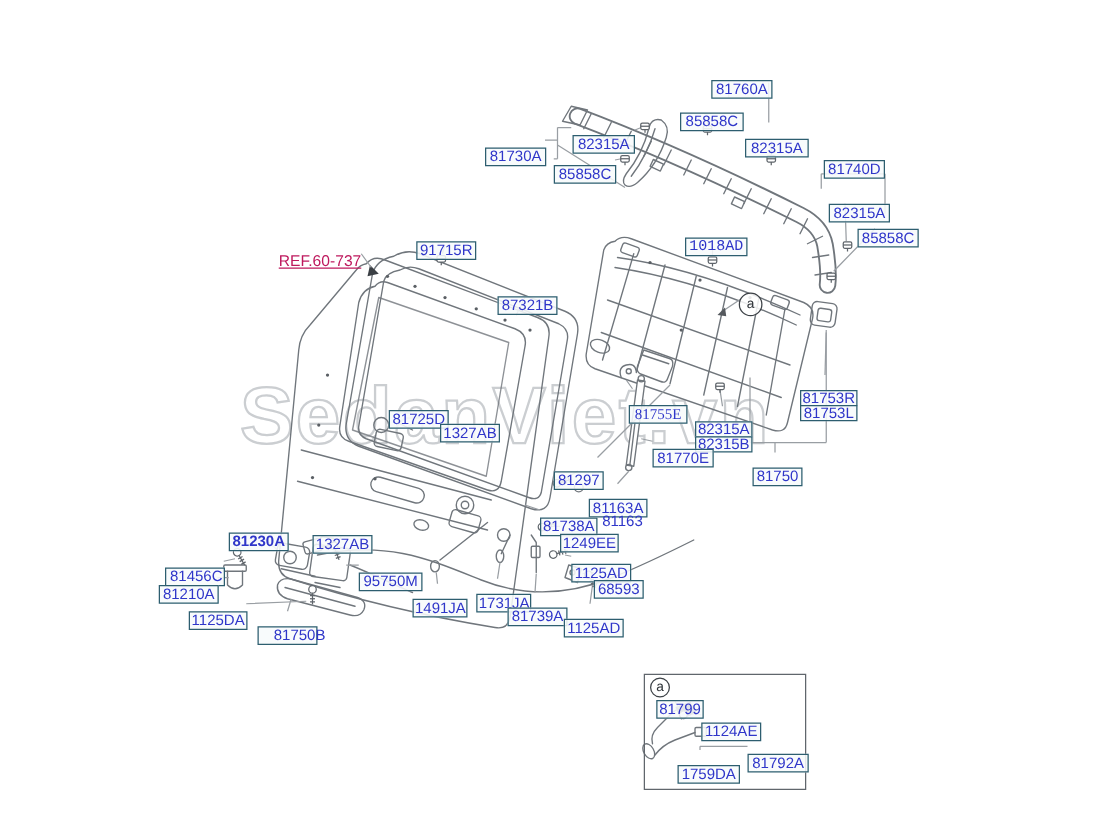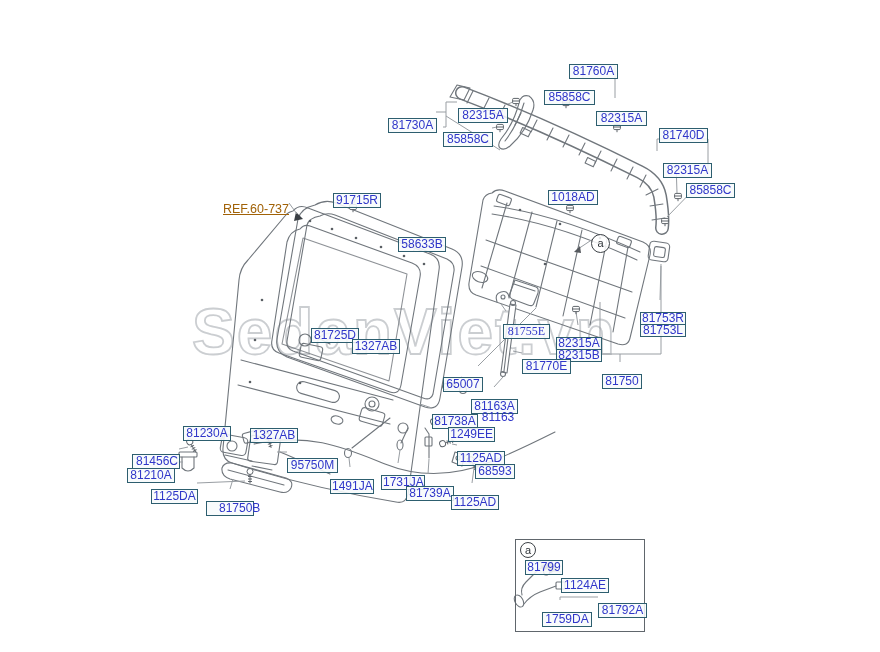--- a/index.html
+++ b/index.html
@@ -6,21 +6,21 @@
   #stage{position:relative;width:880px;height:652px;background:#ffffff;overflow:hidden;
          font-family:"Liberation Sans", sans-serif;}
   #art{position:absolute;left:0;top:0;z-index:1;}
   #overlay{position:absolute;left:0;top:0;width:880px;height:652px;z-index:2;margin-top:12px;}
   .plabel{position:absolute;box-sizing:border-box;height:15px;line-height:13px;
           font-size:12px;text-align:center;color:#2f36c9;
           border:1.5px solid #2d5e6f;background:rgba(247,250,252,0.88);
           white-space:nowrap;padding:0 1px;}
   .plabel.stack{height:13px;line-height:11px;}
   .plabel.plain{border:none;background:transparent;height:13px;line-height:13px;}
-  .plabel.ref{border:none;background:transparent;color:#a16207;height:15px;line-height:14px;
+  .plabel.ref{border:none;background:transparent;color:#be185d;height:15px;line-height:14px;
               text-decoration:underline;font-size:12.5px;}
   .cmarker{position:absolute;box-sizing:border-box;border:1.4px solid #3c4146;border-radius:50%;
            color:#2e3338;background:rgba(255,255,255,0.85);text-align:center;
            font-size:11px;font-style:normal;}
   #inset-frame{position:absolute;left:515px;top:527px;width:128px;height:91px;
                border:1.3px solid #606archive66c;border:1.3px solid #60666c;background:transparent;}
 </style>
 </head>
 <body>
 
@@ -221,42 +221,42 @@
         <div class="plabel" style="left: 569px; top: 52px; width: 49px;">81760A</div>
         <div class="plabel" style="left: 544px; top: 78px; width: 51px;">85858C</div>
         <div class="plabel" style="left: 596px; top: 99px; width: 51px;">82315A</div>
         <div class="plabel" style="left: 458px; top: 96px; width: 50px;">82315A</div>
         <div class="plabel" style="left: 388px; top: 106px; width: 49px;">81730A</div>
         <div class="plabel" style="left: 443px; top: 120px; width: 50px;">85858C</div>
         <div class="plabel" style="left: 659px; top: 116px; width: 49px;">81740D</div>
         <div class="plabel" style="left: 663px; top: 151px; width: 49px;">82315A</div>
         <div class="plabel" style="left: 686px; top: 171px; width: 49px;">85858C</div>
         <div class="plabel" style="left: 333px; top: 181px; width: 48px;">91715R</div>
-        <div class="plabel" style="left: 398px; top: 225px; width: 48px;">58633B</div>
-        <div class="plabel" style="left: 548px; top: 178px; width: 50px;">1018AD</div>
+        <div class="plabel" style="left: 398px; top: 225px; width: 48px;">87321B</div>
+        <div class="plabel" style="left: 548px; top: 178px; width: 50px; font-family: Liberation Mono, monospace;">1018AD</div>
         <div class="plabel" style="left: 311px; top: 316px; width: 48px;">81725D</div>
         <div class="plabel" style="left: 352px; top: 327px; width: 48px;">1327AB</div>
         <div class="plabel" style="left: 503px; top: 312px; width: 47px; font-family: Liberation Serif, serif;">81755E</div>
         <div class="plabel stack" style="left: 556px; top: 325px; width: 46px;">82315A</div>
         <div class="plabel stack" style="left: 556px; top: 337px; width: 46px;">82315B</div>
         <div class="plabel" style="left: 522px; top: 347px; width: 49px;">81770E</div>
         <div class="plabel stack" style="left: 640px; top: 300px; width: 46px;">81753R</div>
         <div class="plabel stack" style="left: 640px; top: 312px; width: 46px;">81753L</div>
         <div class="plabel" style="left: 602px; top: 362px; width: 40px;">81750</div>
-        <div class="plabel" style="left: 443px; top: 365px; width: 40px;">65007</div>
+        <div class="plabel" style="left: 443px; top: 365px; width: 40px;">81297</div>
         <div class="plabel" style="left: 471px; top: 387px; width: 47px;">81163A</div>
         <div class="plabel plain" style="left: 477px; top: 399px; width: 42px;">81163</div>
         <div class="plabel" style="left: 432px; top: 402px; width: 46px;">81738A</div>
-        <div class="plabel" style="left: 448px; top: 415px; width: 47px; text-align: right;">1249EE</div>
+        <div class="plabel" style="left: 448px; top: 415px; width: 47px;">1249EE</div>
         <div class="plabel" style="left: 457px; top: 439px; width: 48px;">1125AD</div>
         <div class="plabel" style="left: 475px; top: 452px; width: 40px;">68593</div>
         <div class="plabel" style="left: 381px; top: 463px; width: 44px;">1731JA</div>
         <div class="plabel" style="left: 406px; top: 474px; width: 48px;">81739A</div>
         <div class="plabel" style="left: 451px; top: 483px; width: 48px;">1125AD</div>
-        <div class="plabel" style="left: 183px; top: 414px; width: 48px;">81230A</div>
+        <div class="plabel" style="left: 183px; top: 414px; width: 48px; font-weight: bold;">81230A</div>
         <div class="plabel" style="left: 250px; top: 416px; width: 48px;">1327AB</div>
         <div class="plabel" style="left: 132px; top: 442px; width: 48px; text-align: right;">81456C</div>
         <div class="plabel" style="left: 287px; top: 446px; width: 51px;">95750M</div>
         <div class="plabel" style="left: 127px; top: 456px; width: 48px;">81210A</div>
         <div class="plabel" style="left: 330px; top: 467px; width: 44px;">1491JA</div>
         <div class="plabel" style="left: 151px; top: 477px; width: 47px;">1125DA</div>
         <div class="plabel" style="left: 206px; top: 489px; width: 48px; padding-left: 12px;">81750B</div>
         <div class="plabel" style="left: 525px; top: 548px; width: 38px;">81799</div>
         <div class="plabel" style="left: 561px; top: 566px; width: 48px;">1124AE</div>
         <div class="plabel" style="left: 542px; top: 600px; width: 50px;">1759DA</div>

